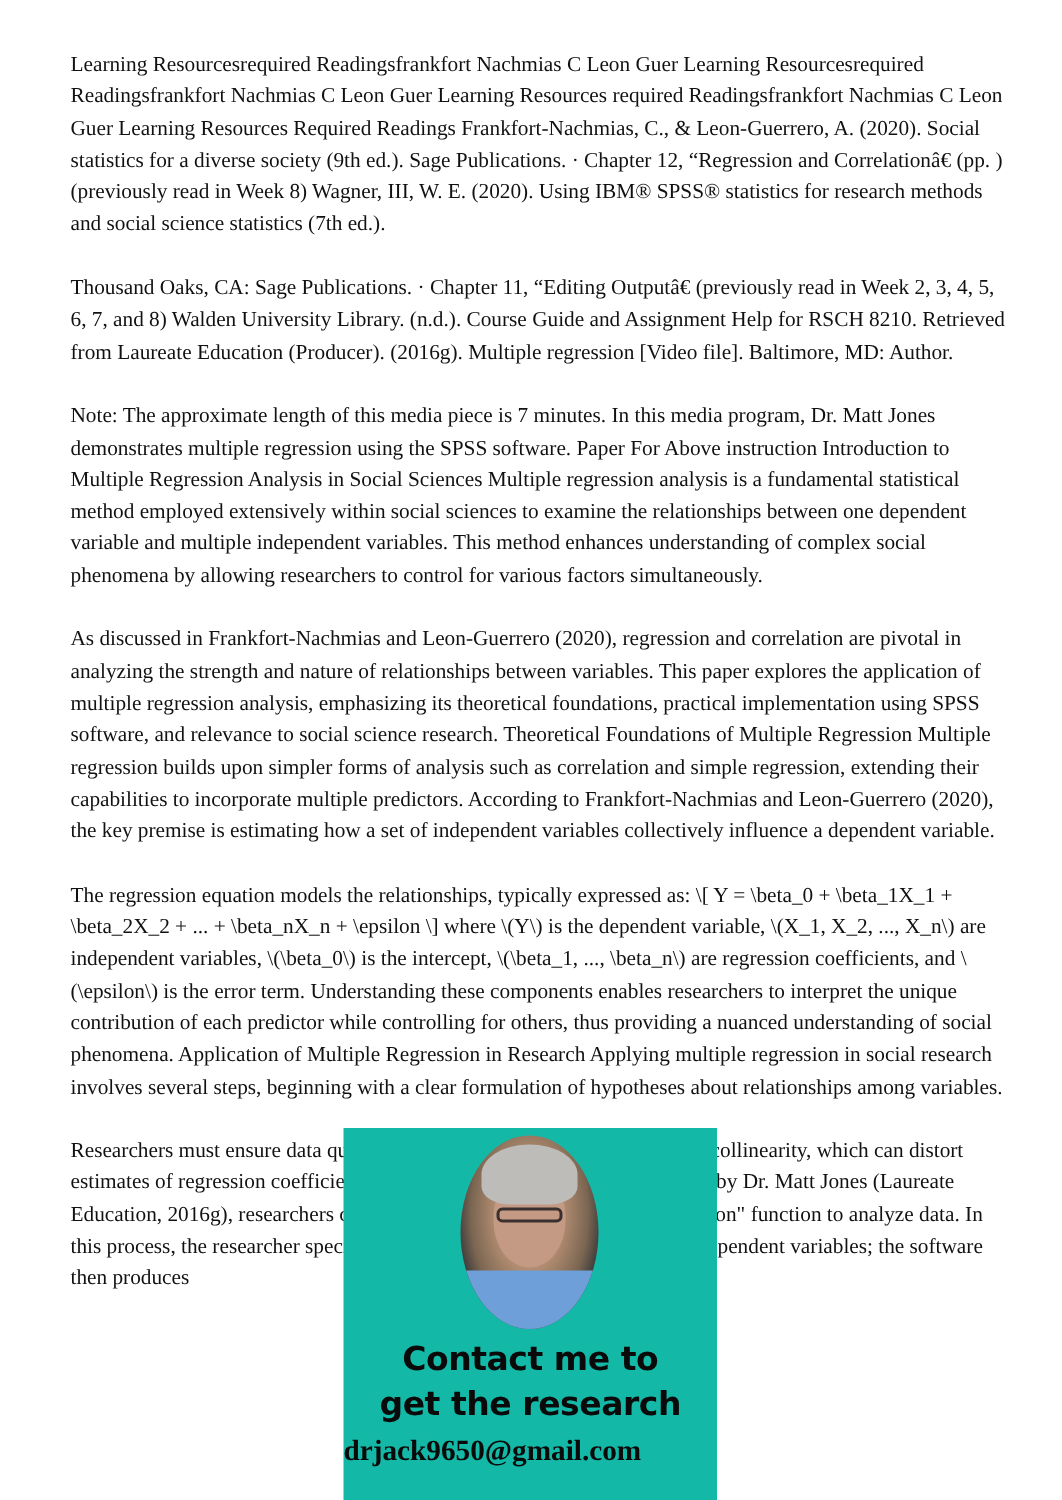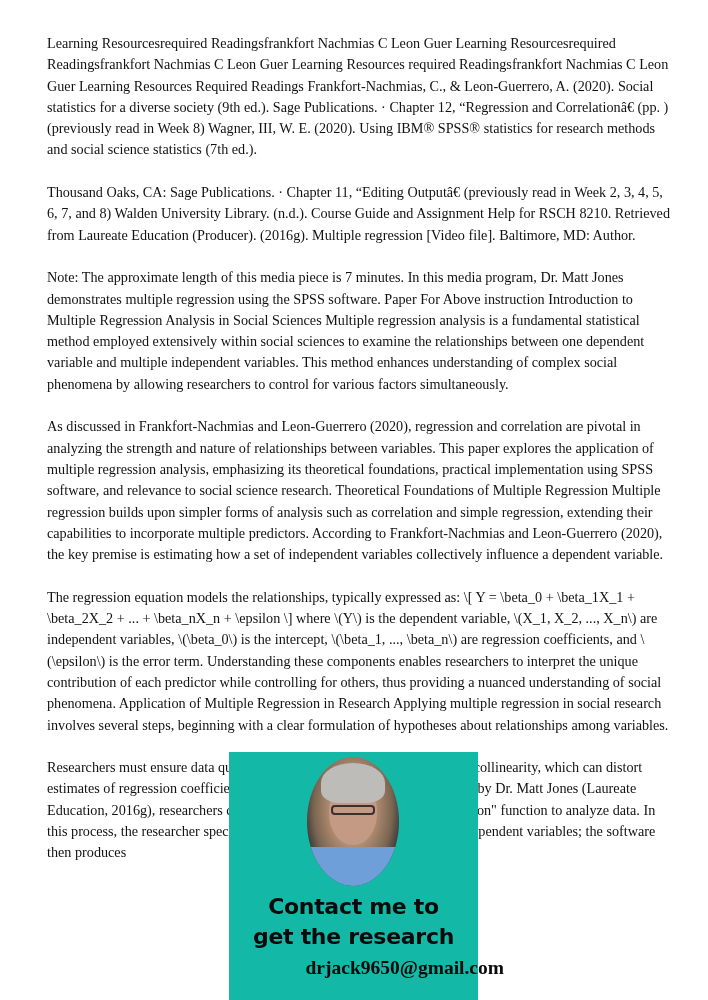--- a/index.html
+++ b/index.html
@@ -82,27 +82,26 @@
       font-size: 22px;
       line-height: 30px;
       color: #0a0a0a;
       letter-spacing: -0.3px;
     }
     .promo .email {
       position: absolute;
       left: 0;
       top: 204px;
       width: 249px;
-      text-align: right;
+      text-align: left;
       font-family: "Liberation Serif", "DejaVu Serif", serif;
       font-weight: bold;
       font-size: 19.5px;
       line-height: 24px;
       color: #0a0a0a;
-      padding-left: 26px;
     }
   </style>
 </head>
 <body>
 
 <div class="page">
   <p>Learning Resourcesrequired Readingsfrankfort Nachmias C Leon Guer Learning Resourcesrequired Readingsfrankfort Nachmias C Leon Guer Learning Resources required Readingsfrankfort Nachmias C Leon Guer Learning Resources Required Readings Frankfort-Nachmias, C., &amp; Leon-Guerrero, A. (2020). Social statistics for a diverse society (9th ed.). Sage Publications. · Chapter 12, “Regression and Correlationâ€ (pp. ) (previously read in Week 8) Wagner, III, W. E. (2020). Using IBM® SPSS® statistics for research methods and social science statistics (7th ed.).</p>
   <p>Thousand Oaks, CA: Sage Publications. · Chapter 11, “Editing Outputâ€ (previously read in Week 2, 3, 4, 5, 6, 7, and 8) Walden University Library. (n.d.). Course Guide and Assignment Help for RSCH 8210. Retrieved from Laureate Education (Producer). (2016g). Multiple regression [Video file]. Baltimore, MD: Author.</p>
   <p>Note: The approximate length of this media piece is 7 minutes. In this media program, Dr. Matt Jones demonstrates multiple regression using the SPSS software. Paper For Above instruction Introduction to Multiple Regression Analysis in Social Sciences Multiple regression analysis is a fundamental statistical method employed extensively within social sciences to examine the relationships between one dependent variable and multiple independent variables. This method enhances understanding of complex social phenomena by allowing researchers to control for various factors simultaneously.</p>
   <p>As discussed in Frankfort-Nachmias and Leon-Guerrero (2020), regression and correlation are pivotal in analyzing the strength and nature of relationships between variables. This paper explores the application of multiple regression analysis, emphasizing its theoretical foundations, practical implementation using SPSS software, and relevance to social science research. Theoretical Foundations of Multiple Regression Multiple regression builds upon simpler forms of analysis such as correlation and simple regression, extending their capabilities to incorporate multiple predictors. According to Frankfort-Nachmias and Leon-Guerrero (2020), the key premise is estimating how a set of independent variables collectively influence a dependent variable.</p>

